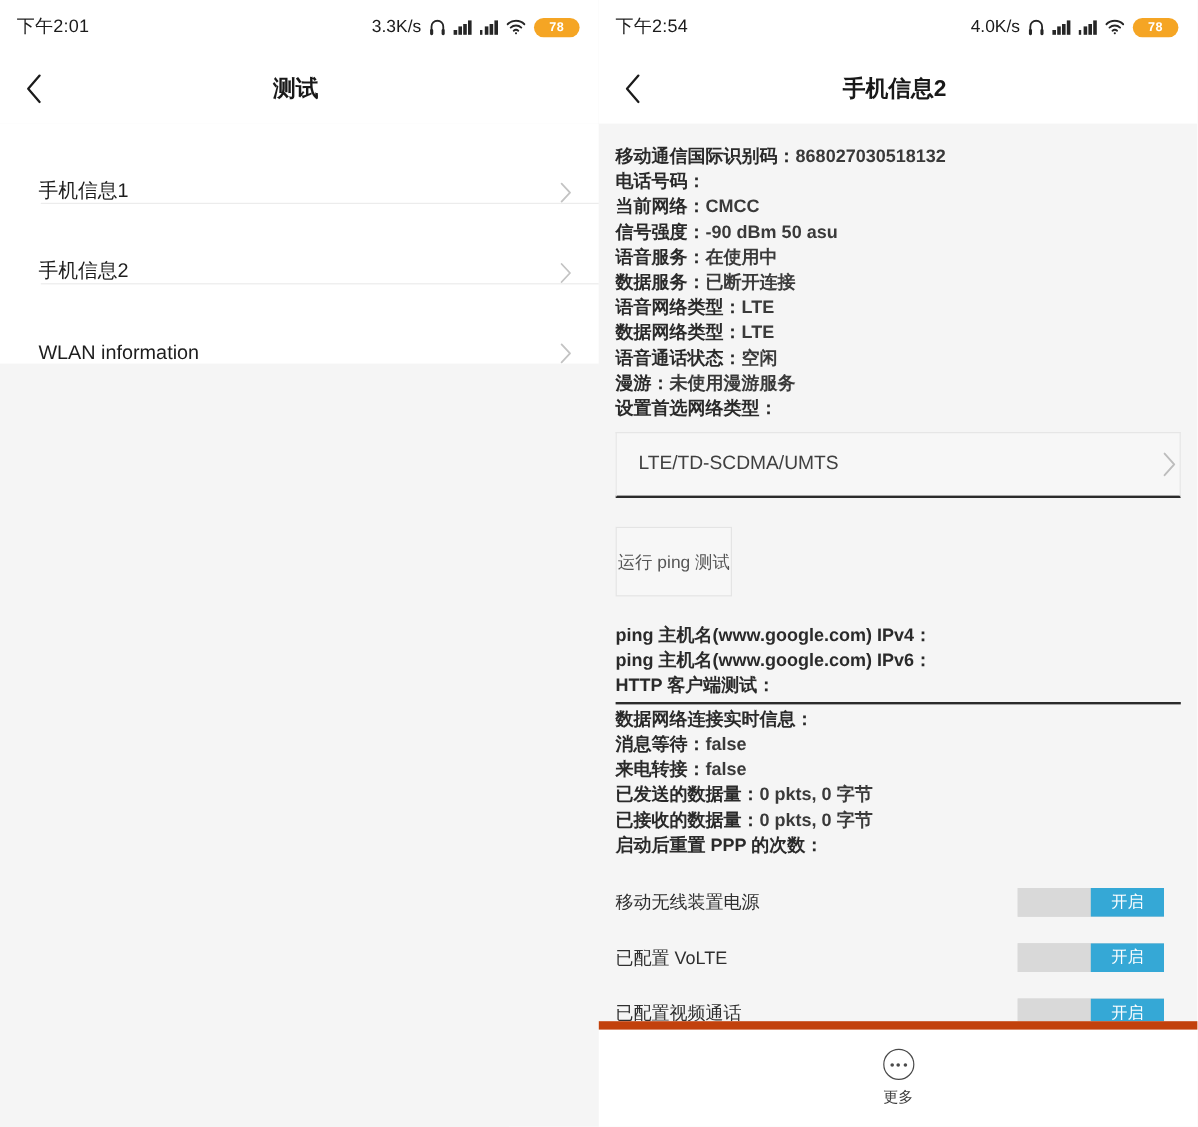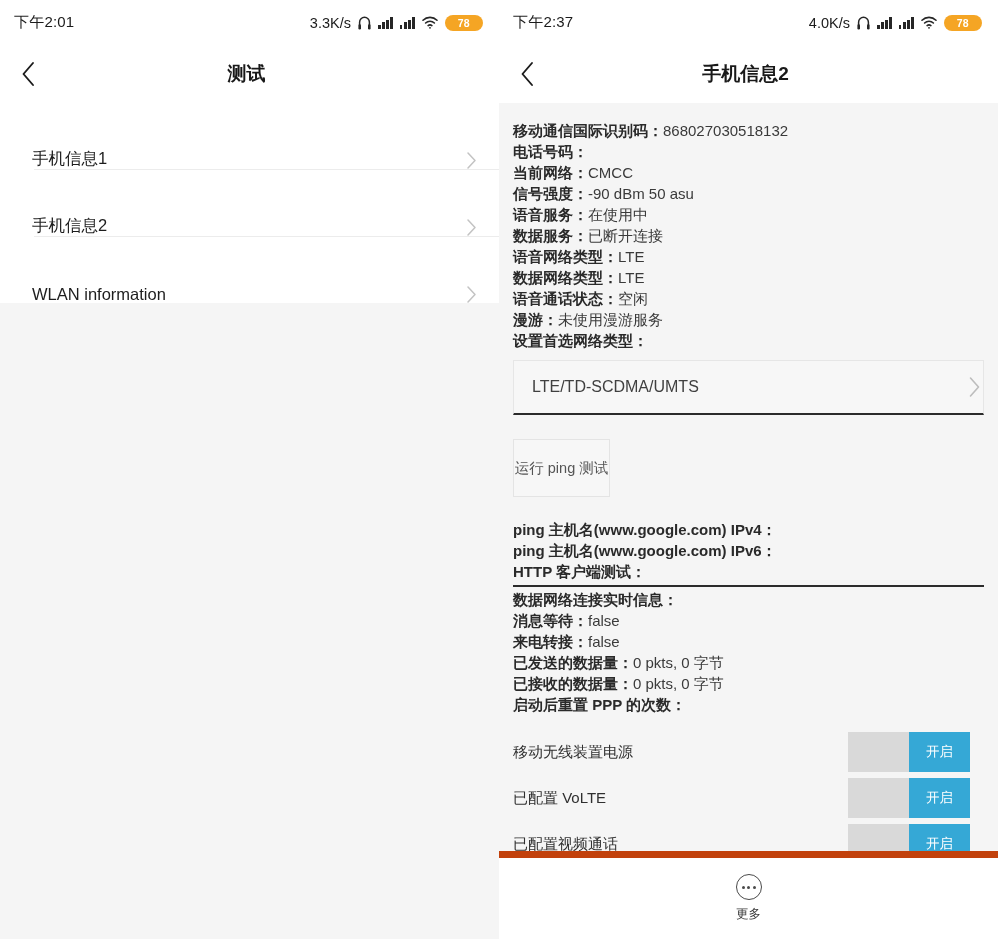--- a/index.html
+++ b/index.html
@@ -70,21 +70,21 @@
   .list-row .chev { margin-left: auto; }
   .row-sep {
     position: absolute; left: 34px; right: 0; bottom: 0;
     height: 1px; background: #ececec;
   }
 
   
   .detail { padding: 17px 14px 0 14px; }
   .kv { font-size: 15px; line-height: 21px; color: #333333; }
   .kv b { font-weight: bold; color: #2a2a2a; }
-  .kv span.v { font-weight: normal; color: #3a3a3a; }
+  .kv span.v { font-weight: bold; color: #3a3a3a; }
 
   .select-box {
     margin-top: 9px; height: 55px; background: #f7f7f7;
     border: 1px solid #e6e6e6; border-bottom: 2px solid #2b2b2b;
     display: flex; align-items: center; padding: 0 2px 0 18px;
     cursor: pointer;
   }
   .select-box .sel-val { font-size: 16px; color: #404040; }
   .select-box .chev { margin-left: auto; }
 
@@ -103,21 +103,21 @@
   .tgl-row {
     height: 46px; display: flex; align-items: center;
     padding: 0 14px 0 0;
     gap: 20px;
   }
   .tgl-row .tlbl { font-size: 15px; color: #2f2f2f; font-weight: 500; }
   .tgl-row.disabled .tlbl { color: #b4b4b4; }
   .tgl-row .spacer { margin-left: auto; }
 
   .seg {
-    width: 122px; height: 40px; display: flex;
+    width: 122px; height: 24px; display: flex;
     background: #d9d9d9; overflow: hidden;
   }
   .seg .half {
     flex: 1; display: flex; align-items: center; justify-content: center;
     font-size: 13.5px; cursor: pointer;
   }
   .seg .half.on  { background: #35a8d6; color: #ffffff; }
   .seg .half.off { background: #d9d9d9; color: #d9d9d9; }
 
   .seg-off {
@@ -219,21 +219,21 @@
         <svg class="chev" width="11" height="19" viewBox="0 0 11 19">
           <path d="M2 2 L9 9.5 L2 17" fill="none" stroke="#c3c3c3" stroke-width="1.5" stroke-linecap="round" stroke-linejoin="round"></path>
         </svg>
       </div>
     </div>
   </div>
 
   <div class="panel panel-right">
 
     <div class="statusbar">
-      <div class="status-time">下午2:37</div>
+      <div class="status-time">下午2:54</div>
       <div class="status-right">
         <div class="net-speed">4.0K/s</div>
         <svg class="icon-headset" width="13" height="14" viewBox="0 0 13 14">
           <path d="M1.6 9 L1.6 6.2 A4.9 4.9 0 0 1 11.4 6.2 L11.4 9" fill="none" stroke="#262626" stroke-width="1.5"></path>
           <rect x="0.4" y="8.2" width="2.6" height="5.2" rx="1.2" fill="#262626"></rect>
           <rect x="10" y="8.2" width="2.6" height="5.2" rx="1.2" fill="#262626"></rect>
         </svg>
         <div class="icon-bars">
             <i></i>
             <i></i>

